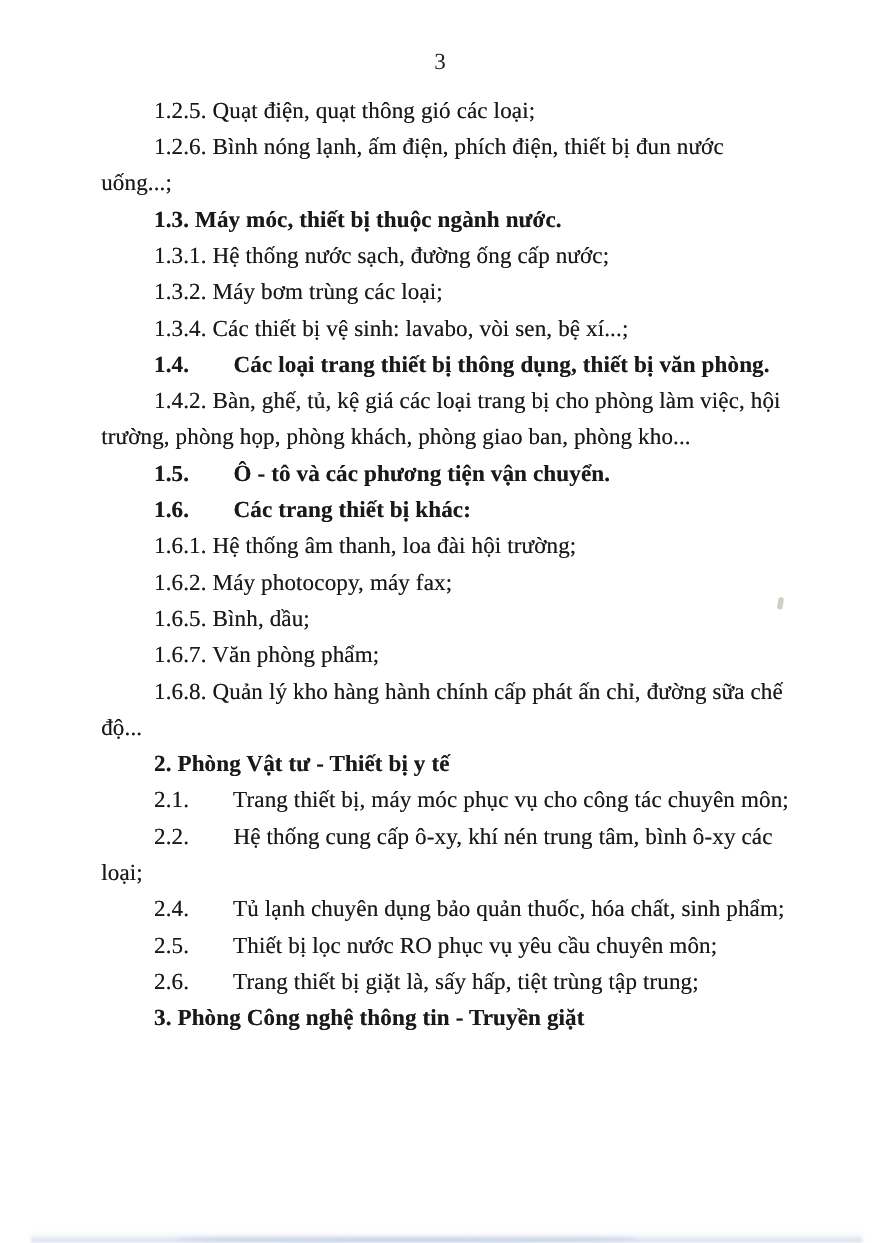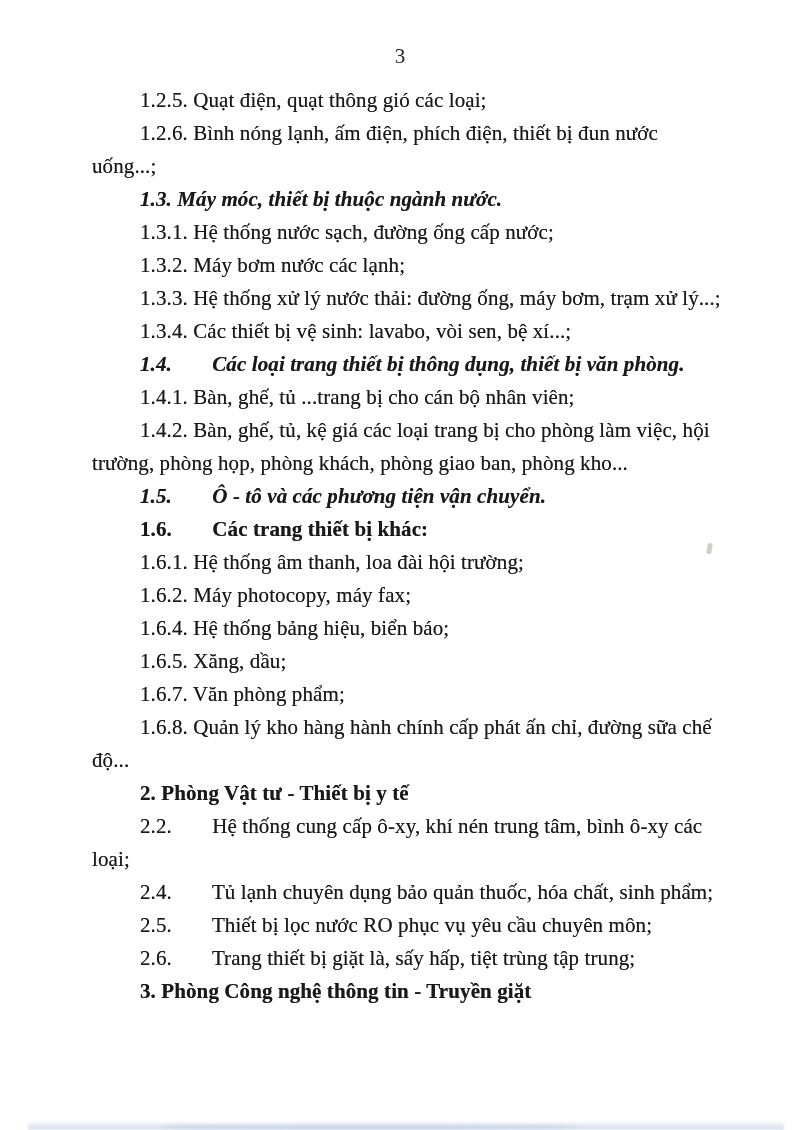--- a/index.html
+++ b/index.html
@@ -34,21 +34,20 @@
     margin: 0;
     font-size: 21px;
     line-height: 33px;
     text-indent: 48px;
     color: #191919;
     text-shadow: 0 0 0.5px rgba(25,25,25,0.65);
     letter-spacing: 0.1px;
   }
   .line.bold-italic {
     font-weight: 700;
-    font-style: italic;
   }
   .line.bold {
     font-weight: 700;
   }
   .num.gap {
     margin-right: 35px;
   }
   
   .scan-speck {
     position: absolute;
@@ -92,35 +91,33 @@
 <body>
 
 <div class="page">
   <div class="page-number">3</div>
 
   <div class="content">
       <p class="line"><span class="num">1.2.5.</span> <span class="txt">Quạt điện, quạt thông gió các loại;</span></p>
       <p class="line"><span class="num">1.2.6.</span> <span class="txt">Bình nóng lạnh, ấm điện, phích điện, thiết bị đun nước uống...;</span></p>
       <p class="line bold-italic"><span class="num">1.3.</span> <span class="txt">Máy móc, thiết bị thuộc ngành nước.</span></p>
       <p class="line"><span class="num">1.3.1.</span> <span class="txt">Hệ thống nước sạch, đường ống cấp nước;</span></p>
-      <p class="line"><span class="num">1.3.2.</span> <span class="txt">Máy bơm nước các lạnh;</span></p>
-      <p class="line"><span class="num">1.3.3.</span> <span class="txt">Hệ thống xử lý nước thải: đường ống, máy bơm, trạm xử lý...;</span></p>
+      <p class="line"><span class="num">1.3.2.</span> <span class="txt">Máy bơm trùng các loại;</span></p>
       <p class="line"><span class="num">1.3.4.</span> <span class="txt">Các thiết bị vệ sinh: lavabo, vòi sen, bệ xí...;</span></p>
       <p class="line bold-italic"><span class="num gap">1.4.</span> <span class="txt">Các loại trang thiết bị thông dụng, thiết bị văn phòng.</span></p>
-      <p class="line"><span class="num">1.4.1.</span> <span class="txt">Bàn, ghế, tủ ...trang bị cho cán bộ nhân viên;</span></p>
       <p class="line"><span class="num">1.4.2.</span> <span class="txt">Bàn, ghế, tủ, kệ giá các loại trang bị cho phòng làm việc, hội trường, phòng họp, phòng khách, phòng giao ban, phòng kho...</span></p>
       <p class="line bold-italic"><span class="num gap">1.5.</span> <span class="txt">Ô - tô và các phương tiện vận chuyển.</span></p>
       <p class="line bold"><span class="num gap">1.6.</span> <span class="txt">Các trang thiết bị khác:</span></p>
       <p class="line"><span class="num">1.6.1.</span> <span class="txt">Hệ thống âm thanh, loa đài hội trường;</span></p>
       <p class="line"><span class="num">1.6.2.</span> <span class="txt">Máy photocopy, máy fax;</span></p>
-      <p class="line"><span class="num">1.6.4.</span> <span class="txt">Hệ thống bảng hiệu, biển báo;</span></p>
-      <p class="line"><span class="num">1.6.5.</span> <span class="txt">Xăng, dầu;</span></p>
+      <p class="line"><span class="num">1.6.5.</span> <span class="txt">Bình, dầu;</span></p>
       <p class="line"><span class="num">1.6.7.</span> <span class="txt">Văn phòng phẩm;</span></p>
       <p class="line"><span class="num">1.6.8.</span> <span class="txt">Quản lý kho hàng hành chính cấp phát ấn chỉ, đường sữa chế độ...</span></p>
       <p class="line bold"><span class="num">2.</span> <span class="txt">Phòng Vật tư - Thiết bị y tế</span></p>
+      <p class="line"><span class="num gap">2.1.</span> <span class="txt">Trang thiết bị, máy móc phục vụ cho công tác chuyên môn;</span></p>
       <p class="line"><span class="num gap">2.2.</span> <span class="txt">Hệ thống cung cấp ô-xy, khí nén trung tâm, bình ô-xy các loại;</span></p>
       <p class="line"><span class="num gap">2.4.</span> <span class="txt">Tủ lạnh chuyên dụng bảo quản thuốc, hóa chất, sinh phẩm;</span></p>
       <p class="line"><span class="num gap">2.5.</span> <span class="txt">Thiết bị lọc nước RO phục vụ yêu cầu chuyên môn;</span></p>
       <p class="line"><span class="num gap">2.6.</span> <span class="txt">Trang thiết bị giặt là, sấy hấp, tiệt trùng tập trung;</span></p>
       <p class="line bold"><span class="num">3.</span> <span class="txt">Phòng Công nghệ thông tin - Truyền giặt</span></p>
     </div>
 
   <div class="scan-speck"></div>
   <div class="scan-band"></div>
   <div class="scan-band2"></div>

